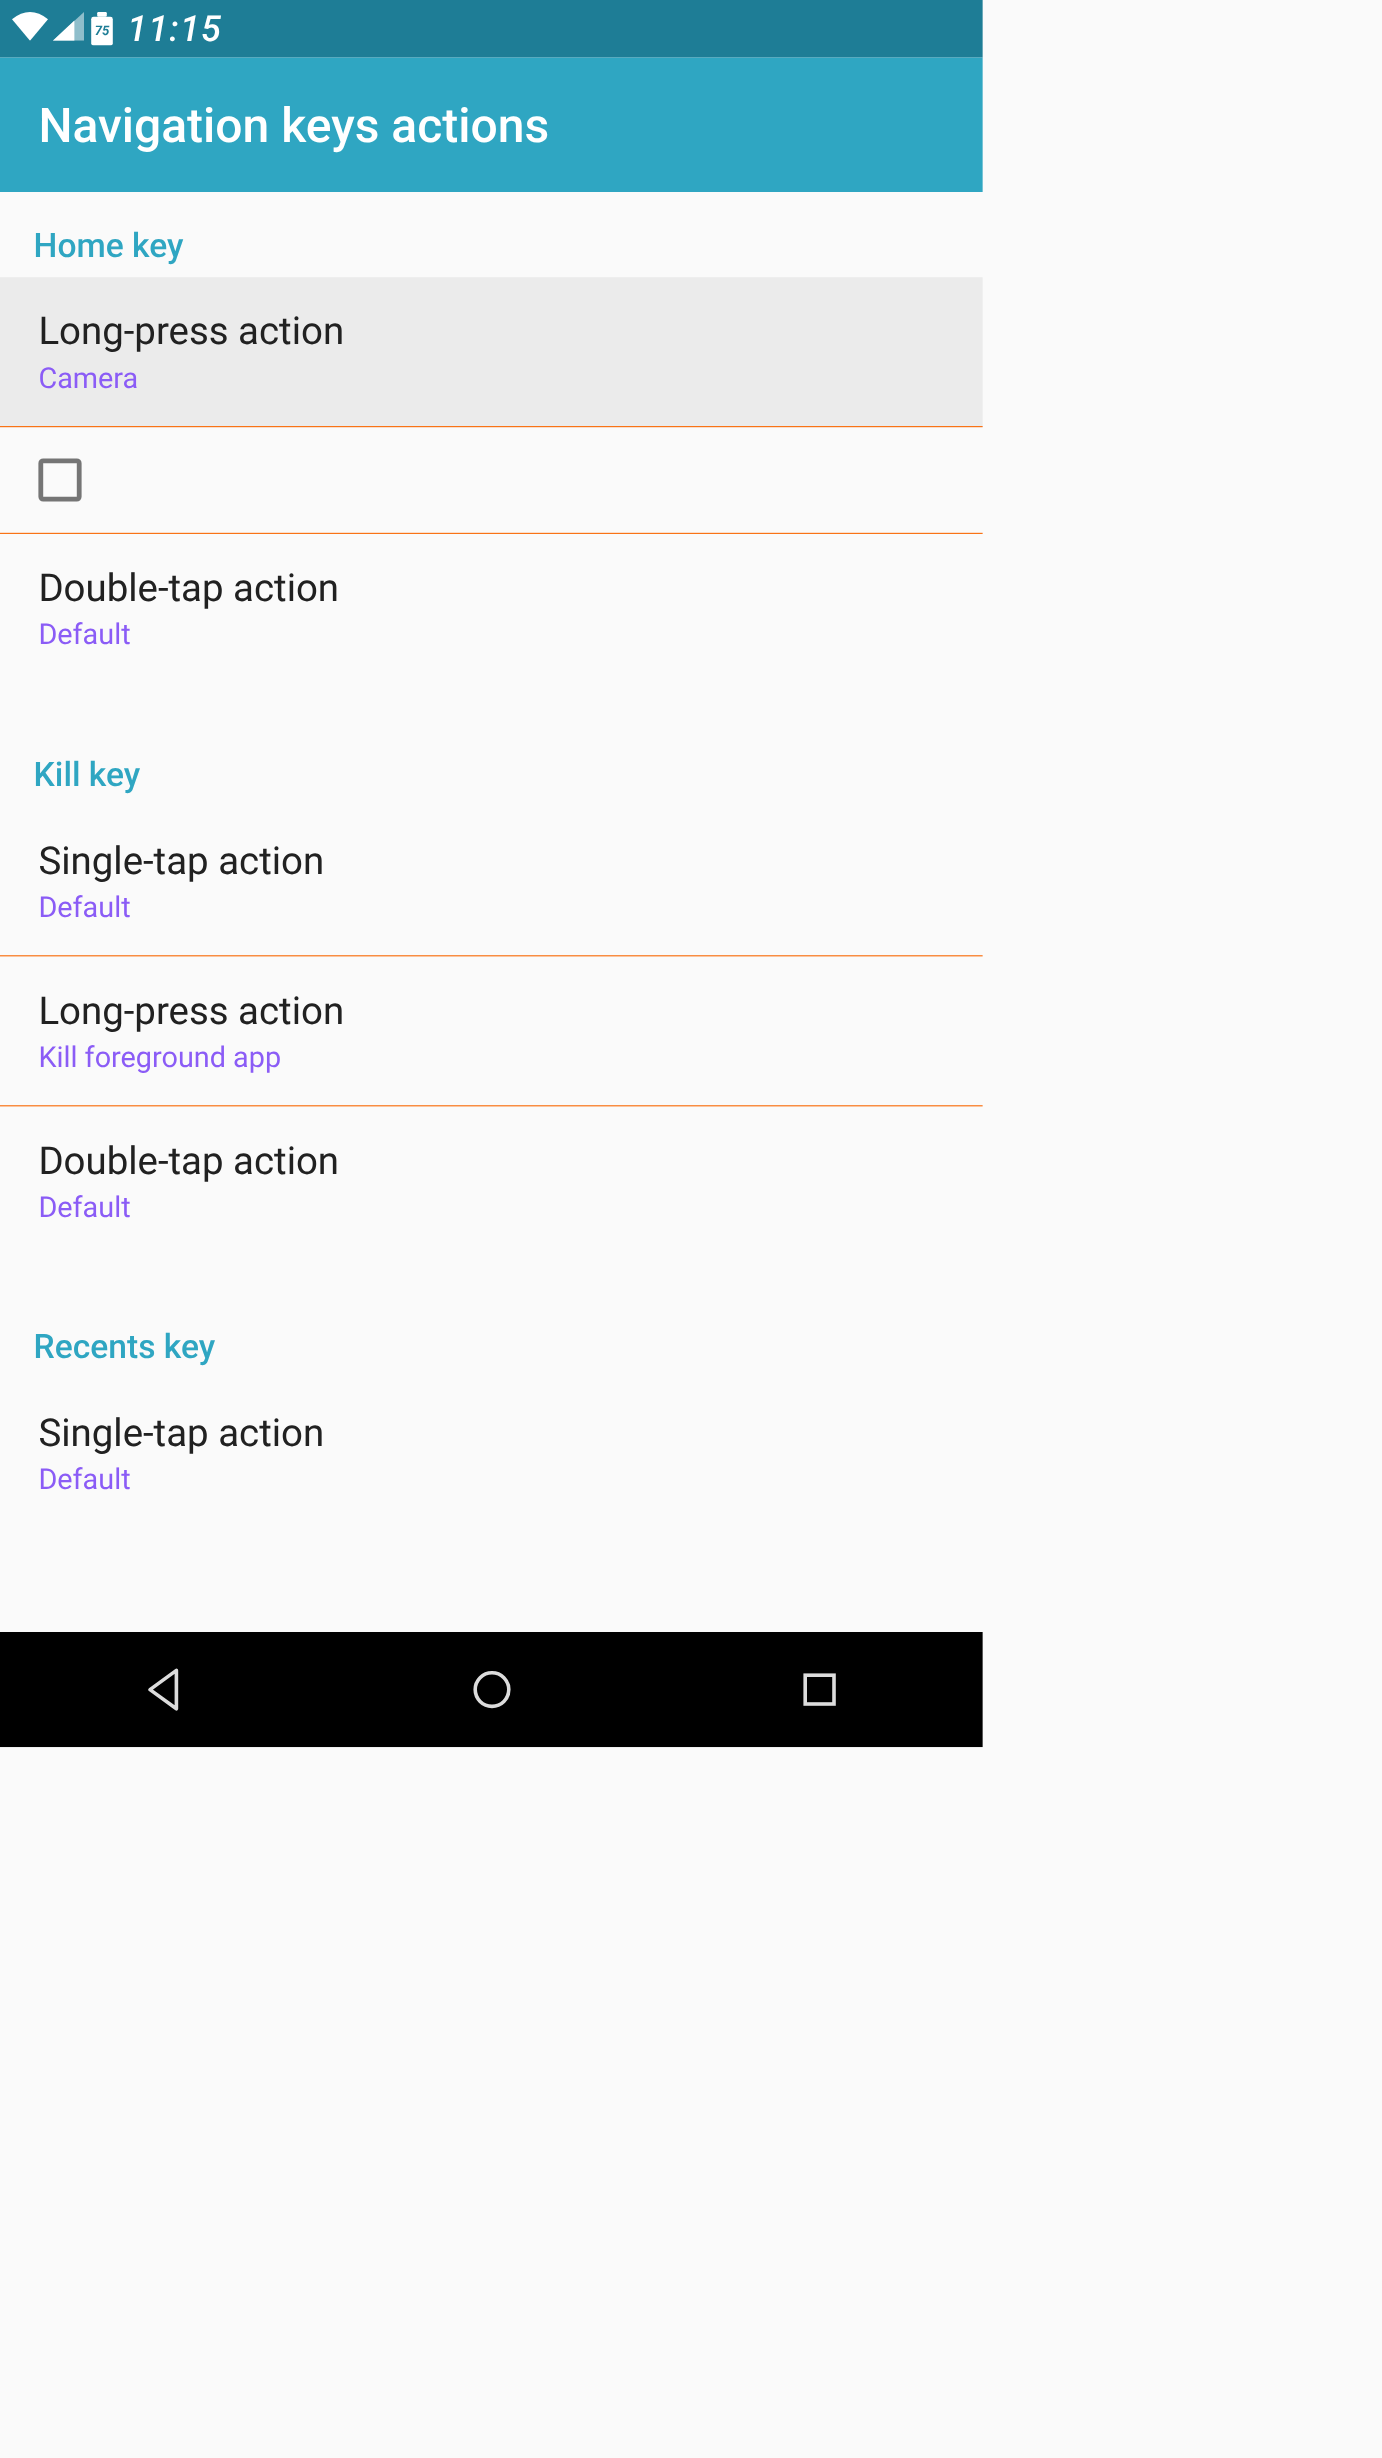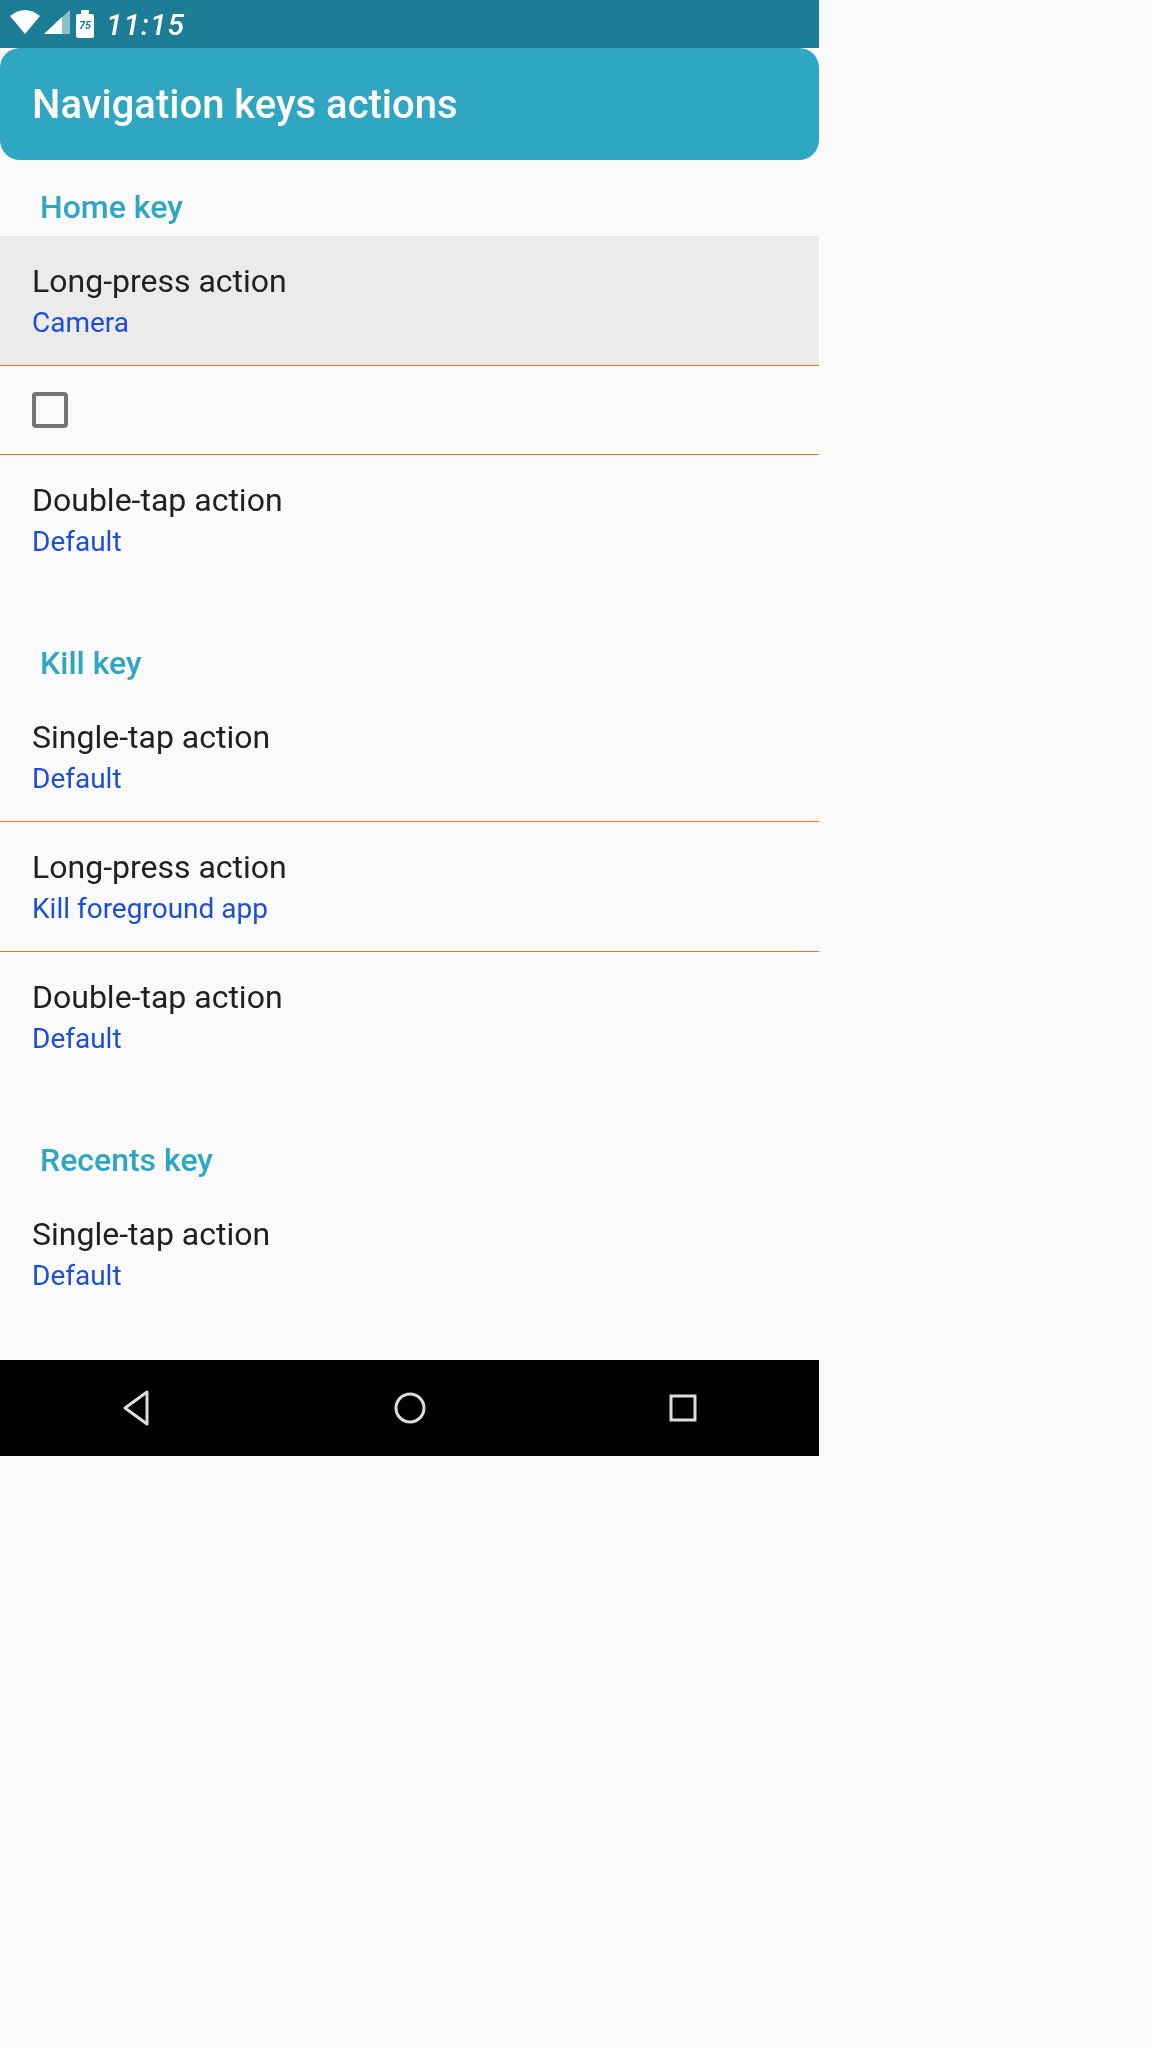--- a/index.html
+++ b/index.html
@@ -25,49 +25,48 @@
     .status-bar .icons { display: flex; align-items: center; gap: 4px; }
     .status-time { font-size: 30px; font-weight: 500; letter-spacing: 1px; margin-left: 6px; }
 
     
     .app-bar {
       height: 112px;
       background: #2fa6c2;
       display: flex;
       align-items: center;
       padding: 0 32px;
-      border-radius: 20px;
     }
     .app-bar-title {
       color: #fff;
       font-size: 40px;
       font-weight: 500;
     }
 
     
     .content {
       background: #fafafa;
     }
     .section-header {
-      padding: 28px 32px 10px 40px;
+      padding: 28px 32px 10px 28px;
       color: #2fa6c2;
-      font-size: 32px;
+      font-size: 28px;
       font-weight: 500;
     }
     .list-item {
       padding: 26px 32px;
       border-bottom: 1px solid #f97316;
       display: flex;
       align-items: center;
       justify-content: space-between;
     }
     .list-item.highlight { background: #ebebeb; }
     .item-text { display: flex; flex-direction: column; gap: 6px; }
     .item-title { font-size: 32px; color: #212121; }
-    .item-sub   { font-size: 28px; color: #1d4ed8; }
+    .item-sub   { font-size: 24px; color: #8b5cf6; }
 
     .checkbox {
       width: 36px;
       height: 36px;
       border: 4px solid #757575;
       border-radius: 4px;
       margin-right: 24px;
     }
 
     .section-gap { height: 32px; }

